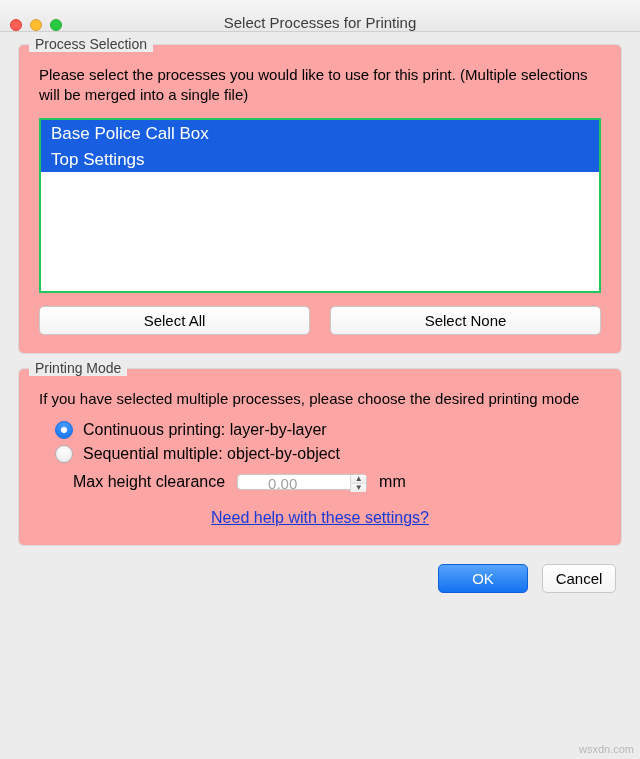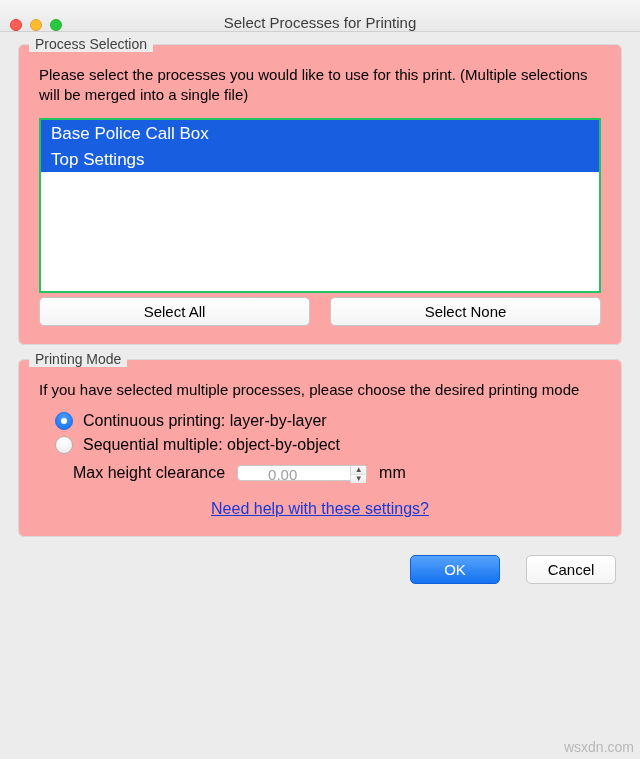--- a/index.html
+++ b/index.html
@@ -78,21 +78,21 @@
       padding: 3px 10px 2px 10px;
       font-size: 17px;
       line-height: 1.25;
       color: #fff;
       background: #175ee0;
       cursor: default;
     }
     .btn-row {
       display: flex;
       gap: 20px;
-      margin-top: 4px;
+      margin-top: 13px;
     }
     .btn-row .mac-btn { flex: 1; }
     .mac-btn {
       background: linear-gradient(#ffffff, #f4f4f4);
       border: 1px solid #c8c8c8;
       border-radius: 5px;
       font-size: 15px;
       padding: 5px 0;
       text-align: center;
       cursor: default;
@@ -168,43 +168,43 @@
     .help-link {
       text-align: center;
       color: #1838d8;
       text-decoration: underline;
       font-size: 16px;
       cursor: pointer;
     }
     .footer {
       display: flex;
       justify-content: flex-end;
-      gap: 26px;
+      gap: 14px;
       padding: 4px 6px 0 0;
     }
     .footer .mac-btn {
-      width: 90px;
+      width: 74px;
       font-size: 15px;
     }
     .primary-btn {
       background: linear-gradient(#56a3fb, #1372f0);
       border: 1px solid #1060d8;
       color: #fff;
       border-radius: 5px;
       width: 90px;
       font-size: 15px;
       padding: 5px 0;
       text-align: center;
       cursor: default;
     }
     .watermark {
       position: absolute;
       bottom: 4px;
       right: 6px;
-      font-size: 14px;
+      font-size: 11px;
       color: #b8b8b8;
       font-family: Arial, sans-serif;
     }
   </style>
 </head>
 <body>
 
 <div class="window">
 
   <div class="titlebar">

